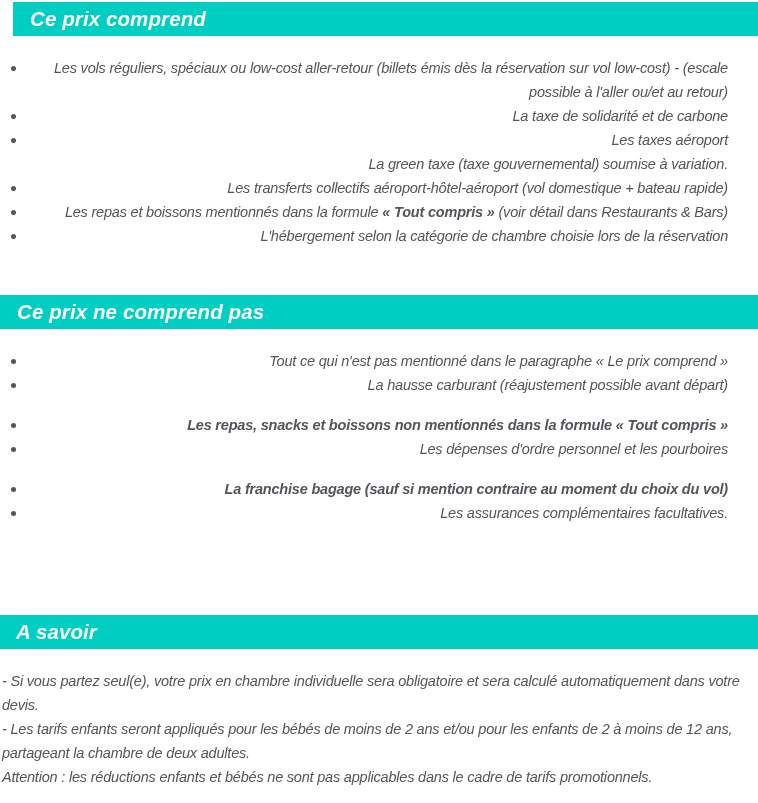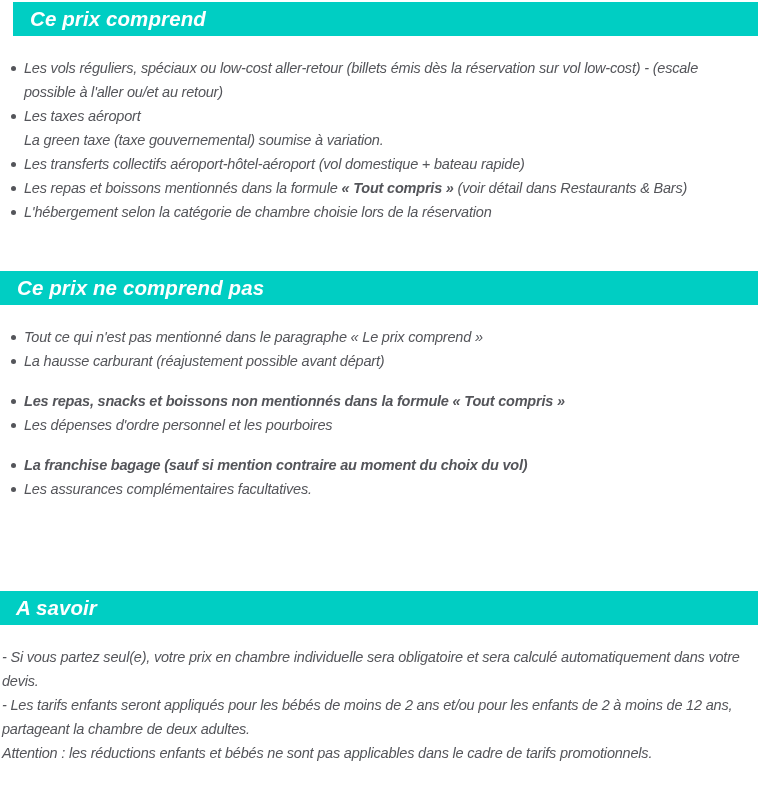--- a/index.html
+++ b/index.html
@@ -37,20 +37,21 @@
   }
   .bar-first  { margin-top: 2px; margin-left: 13px; }
   .bar-second { margin-top: 47px; }
   .bar-third  { margin-top: 90px; padding-left: 16px; }
 
   
   ul.bullets {
     list-style: none;
     margin: 20px 30px 0 0;
     padding: 0 0 0 24px;
+    text-align: right;
   }
   ul.bullets li {
     position: relative;
     font-size: 14.5px;
     line-height: 24px;
     letter-spacing: -0.2px;
   }
   ul.bullets li::before {
     content: "";
     position: absolute;
@@ -79,20 +80,23 @@
 </head>
 <body>
 
 <div class="page">
 
   <section>
     <h2 class="bar bar-first">Ce prix comprend</h2>
     <ul class="bullets">
       <li>
         <span>Les vols réguliers, spéciaux ou low-cost aller-retour (billets émis dès la réservation sur vol low-cost) - (escale possible à l'aller ou/et au retour)</span>
+      </li>
+      <li>
+        <span>La taxe de solidarité et de carbone</span>
       </li>
       <li>
         <span>Les taxes aéroport</span>
         <div class="subline">La green taxe (taxe gouvernemental) soumise à variation.</div>
       </li>
       <li>
         <span>Les transferts collectifs aéroport-hôtel-aéroport (vol domestique + bateau rapide)</span>
       </li>
       <li>
         <span>Les repas et boissons mentionnés dans la formule </span><b>« Tout compris »</b><span> (voir détail dans Restaurants &amp; Bars)</span>

